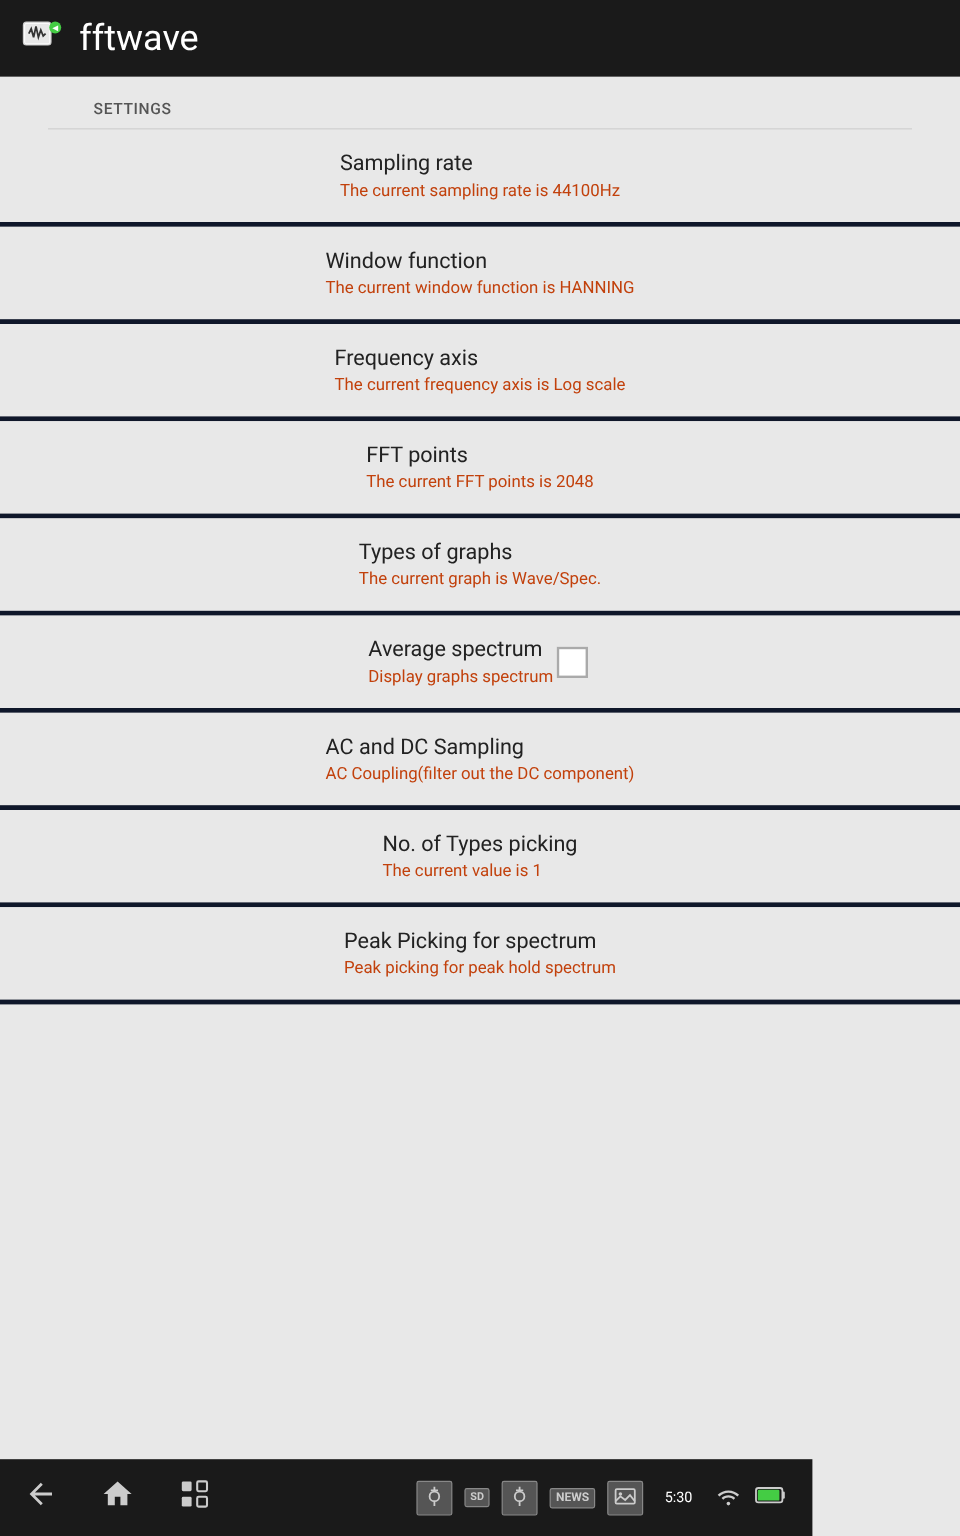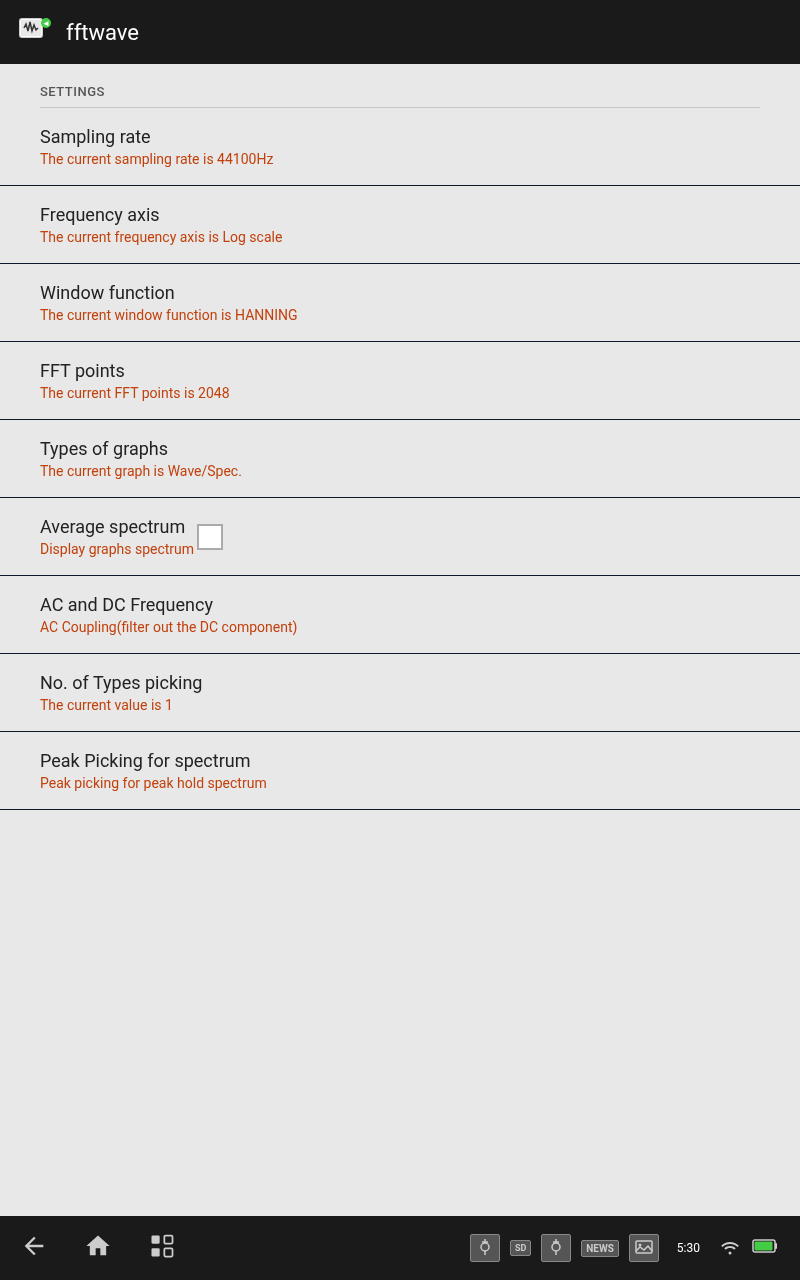--- a/index.html
+++ b/index.html
@@ -16,55 +16,56 @@
       width: 800px;
       height: 64px;
       background: #1a1a1a;
       display: flex;
       align-items: center;
       padding: 0 16px;
       gap: 12px;
     }
     .topbar-title {
       color: #ffffff;
-      font-size: 22px;
+      font-size: 30px;
       font-weight: 400;
     }
 
     
     .content {
       width: 800px;
       height: 1152px;
       background: #e8e8e8;
       overflow-y: auto;
     }
 
     .settings-label {
       padding: 20px 40px 8px 40px;
       font-size: 13px;
       color: #555;
       font-weight: 500;
       letter-spacing: 0.5px;
+      margin-left: 38px;
     }
 
     .divider-top {
       height: 1px;
       background: #c8c8c8;
       margin: 0 40px;
     }
 
     .settings-item {
       display: flex;
       align-items: center;
-      justify-content: flex-start;
+      justify-content: center;
       padding: 18px 40px;
       background: #e8e8e8;
       cursor: pointer;
       min-height: 72px;
-      border-bottom: 1px solid #0f172a;
+      border-bottom: 4px solid #0f172a;
     }
 
     .item-text {
       display: flex;
       flex-direction: column;
       gap: 4px;
     }
 
     .item-title {
       font-size: 18px;
@@ -103,21 +104,21 @@
 
     .checkmark {
       color: white;
       font-size: 18px;
       font-weight: bold;
       line-height: 1;
     }
 
     
     .navbar {
-      width: 800px;
+      width: 677px;
       height: 64px;
       background: #1a1a1a;
       display: flex;
       align-items: center;
       justify-content: space-between;
       padding: 0 20px;
       position: absolute;
       bottom: 0;
       margin-top: 31px;
     }
@@ -197,32 +198,32 @@
 
   <div id="settings-list">
       <div class="settings-item">
         <div class="item-text">
           <span class="item-title">Sampling rate</span>
           <span class="item-subtitle">The current sampling rate is 44100Hz</span>
         </div>
       </div>
       <div class="settings-item">
         <div class="item-text">
+          <span class="item-title">Window function</span>
+          <span class="item-subtitle">The current window function is HANNING</span>
+        </div>
+      </div>
+      <div class="settings-item">
+        <div class="item-text">
           <span class="item-title">Frequency axis</span>
           <span class="item-subtitle">The current frequency axis is Log scale</span>
         </div>
       </div>
       <div class="settings-item">
         <div class="item-text">
-          <span class="item-title">Window function</span>
-          <span class="item-subtitle">The current window function is HANNING</span>
-        </div>
-      </div>
-      <div class="settings-item">
-        <div class="item-text">
           <span class="item-title">FFT points</span>
           <span class="item-subtitle">The current FFT points is 2048</span>
         </div>
       </div>
       <div class="settings-item">
         <div class="item-text">
           <span class="item-title">Types of graphs</span>
           <span class="item-subtitle">The current graph is Wave/Spec.</span>
         </div>
       </div>
@@ -230,21 +231,21 @@
         <div class="item-text">
           <span class="item-title">Average spectrum</span>
           <span class="item-subtitle">Display graphs spectrum</span>
         </div>
         <div class="checkbox-container">
           <div class="checkbox"></div>
         </div>
       </div>
       <div class="settings-item">
         <div class="item-text">
-          <span class="item-title">AC and DC Frequency</span>
+          <span class="item-title">AC and DC Sampling</span>
           <span class="item-subtitle">AC Coupling(filter out the DC component)</span>
         </div>
       </div>
       <div class="settings-item">
         <div class="item-text">
           <span class="item-title">No. of Types picking</span>
           <span class="item-subtitle">The current value is 1</span>
         </div>
       </div>
       <div class="settings-item">

